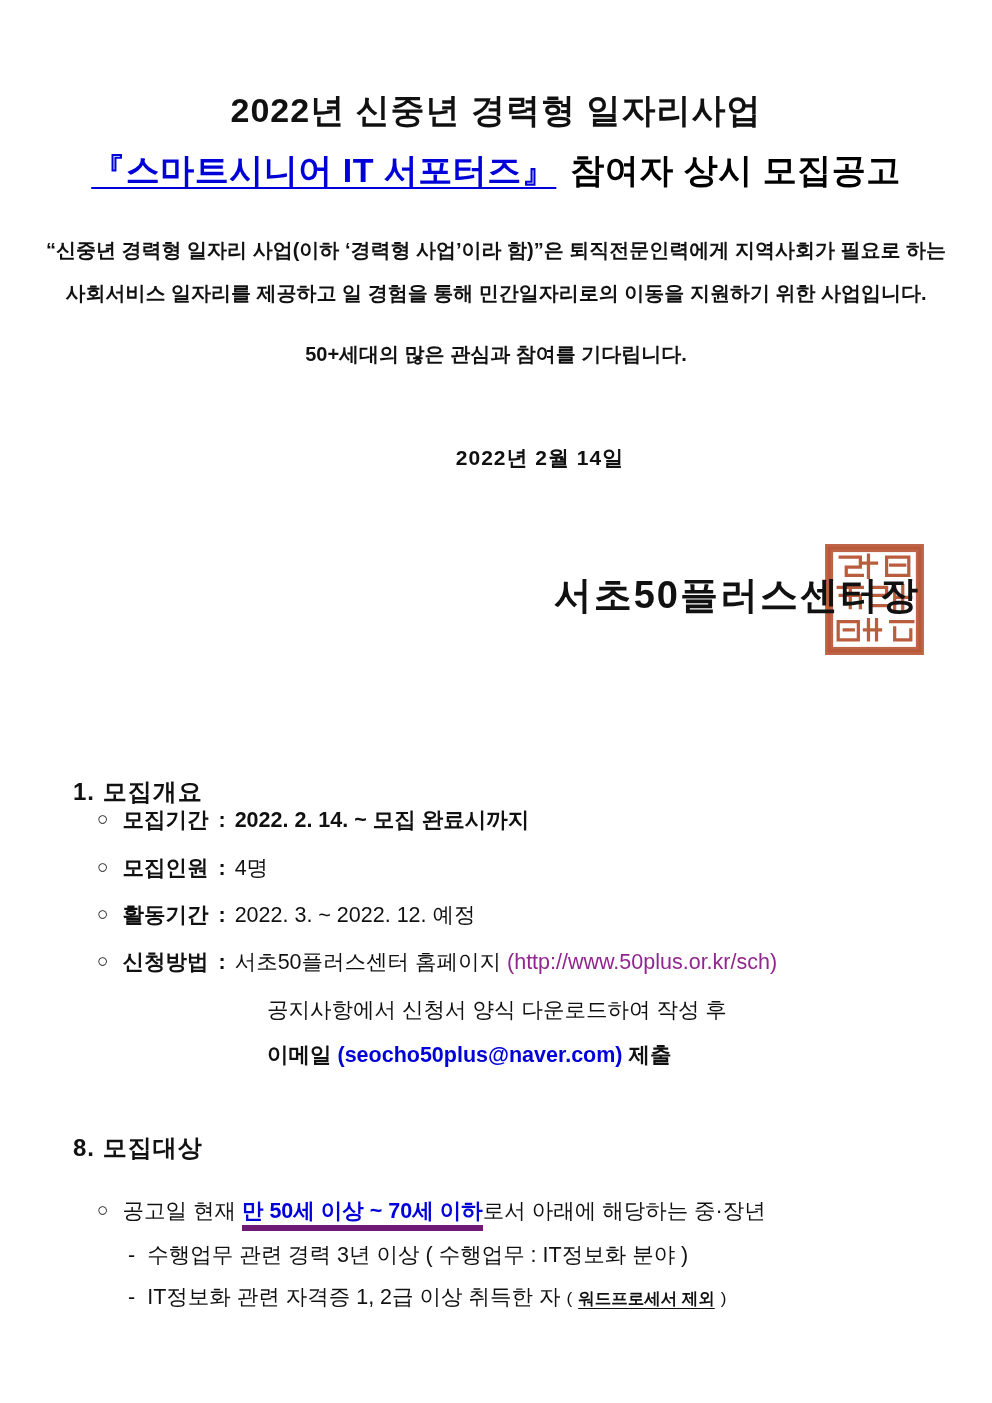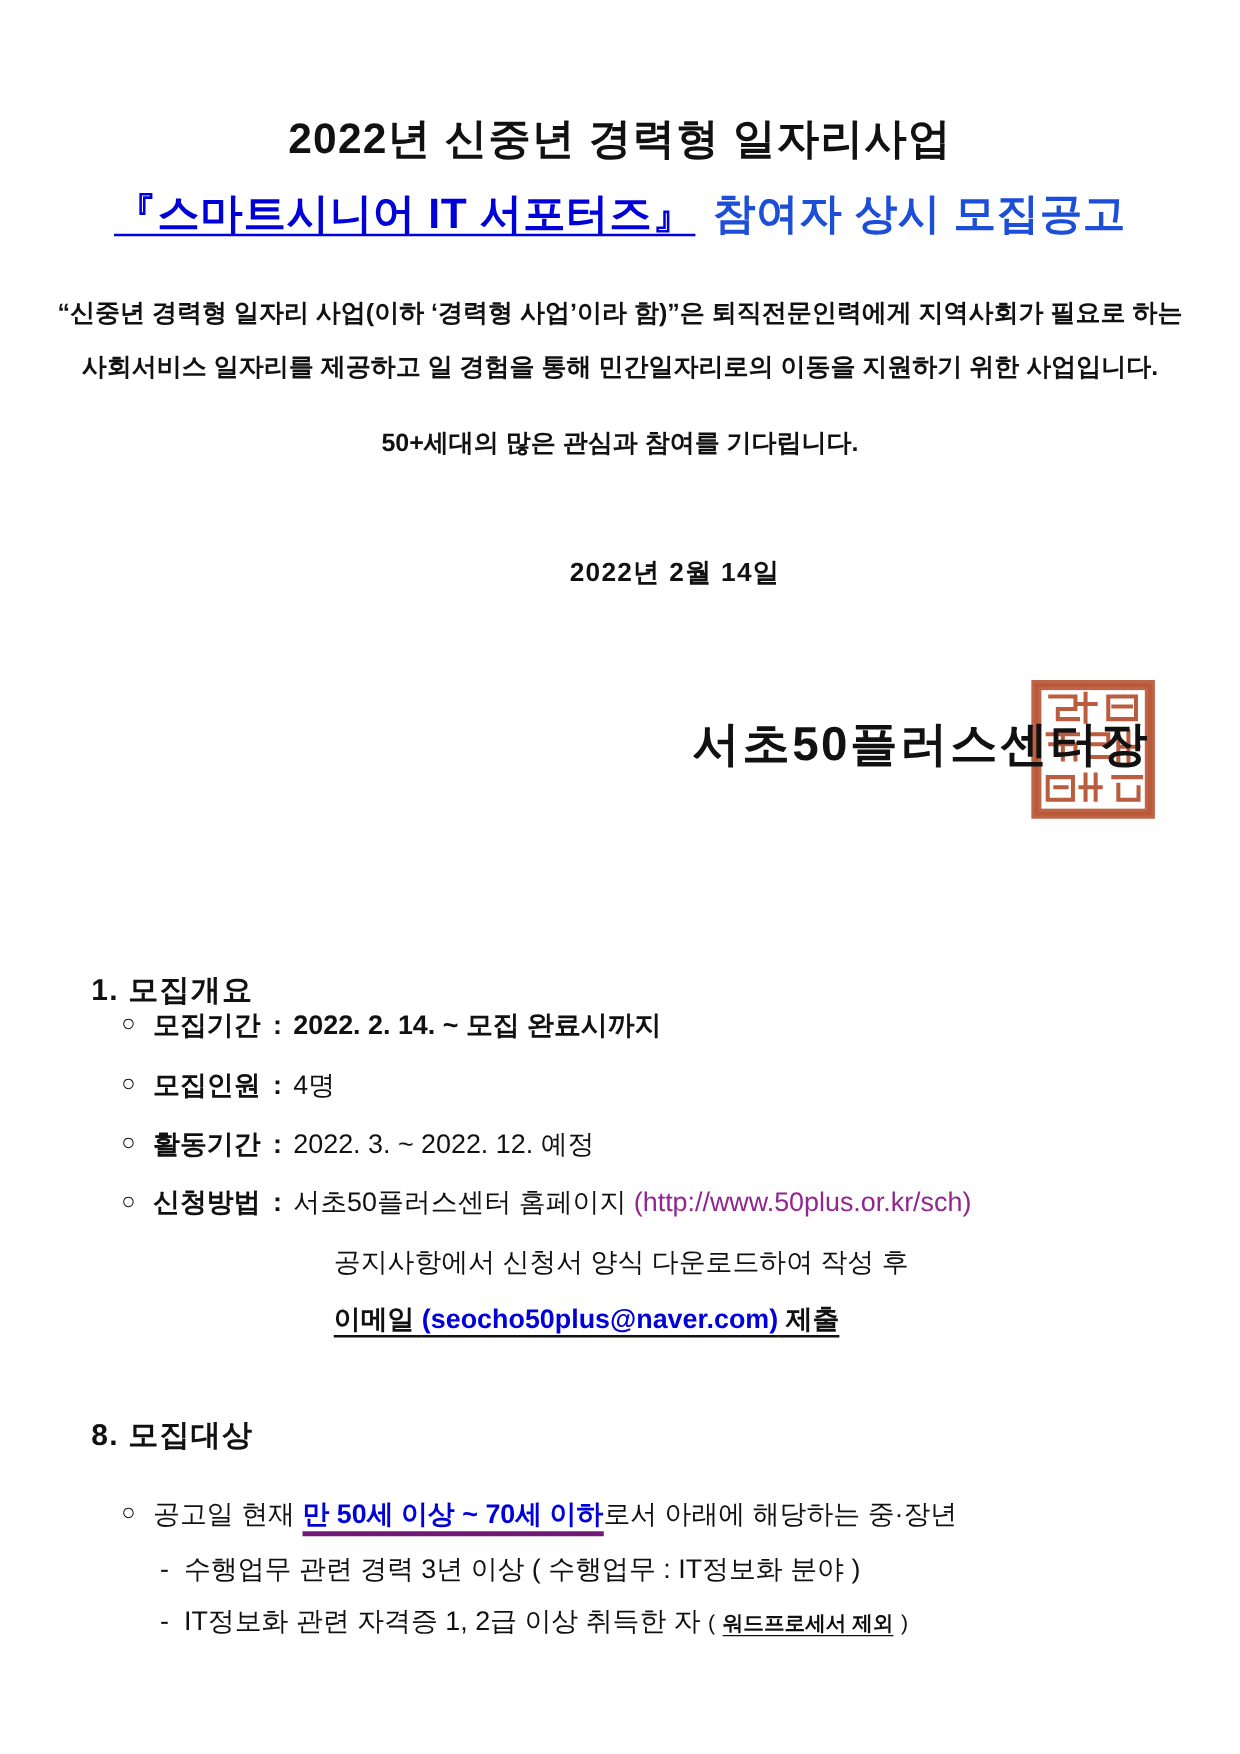--- a/index.html
+++ b/index.html
@@ -8,21 +8,21 @@
     font-family:"Liberation Sans","DejaVu Sans",sans-serif;
     color:#111;
   }
   .abs{position:absolute;}
   .center{left:0;width:992px;text-align:center;}
 
   
   .title1{top:88px;font-size:34px;font-weight:600;letter-spacing:1px;}
   .title2{top:148px;font-size:34px;font-weight:700;letter-spacing:0.5px;}
   .title2 .hl{color:#0000d8;text-decoration:underline;text-underline-offset:5px;text-decoration-thickness:2px;}
-  .title2 .rest{margin-left:14px;color:#1d4ed8;}
+  .title2 .rest{margin-left:14px;color:#000000;}
 
   
   .intro1{top:237px;font-size:20px;font-weight:600;}
   .intro2{top:280px;font-size:20px;font-weight:600;}
   .appeal{top:341px;font-size:20px;font-weight:600;}
   .date{top:444px;font-size:21px;font-weight:600;letter-spacing:1px;padding-left:44px;}
 
   
   .signature{top:570px;right:72px;font-size:38px;font-weight:700;letter-spacing:2px;z-index:2;}
   .seal{top:543px;right:67px;width:101px;height:113px;z-index:1;}
@@ -37,24 +37,24 @@
   .bullet{font-size:19px;margin-right:14px;position:relative;top:-2px;}
   .lbl{font-weight:700;}
   .sep{margin:0 9px 0 10px;font-weight:700;}
   .u{text-underline-offset:5px;}
   .bold{font-weight:700;}
   .url{color:#91268f;}
   .email{color:#0000d8;}
 
   .cont{left:267px;font-size:21.5px;font-weight:500;white-space:nowrap;}
   .c1{top:995px;}
-  .c2{top:1040px;font-weight:700;text-decoration:underline;text-underline-offset:6px;}
+  .c2{top:1040px;font-weight:700;text-underline-offset:6px;}
 
   .r5{top:1196px;}
-  .hl2{color:#0000d8;font-weight:700;border-bottom:4px solid #701a75;padding-bottom:2px;}
+  .hl2{color:#0000d8;font-weight:700;border-bottom:6px solid #701a75;padding-bottom:2px;}
 
   .sub{left:128px;font-size:21.5px;font-weight:500;white-space:nowrap;}
   .s1{top:1240px;}
   .s2{top:1282px;}
   .dash{margin-right:12px;}
   .note-wrap{font-size:17px;}
   .note{font-size:16.5px;font-weight:700;text-decoration:underline;text-underline-offset:4px;margin:12px 6px;}
 </style>
 </head>
 <body>

